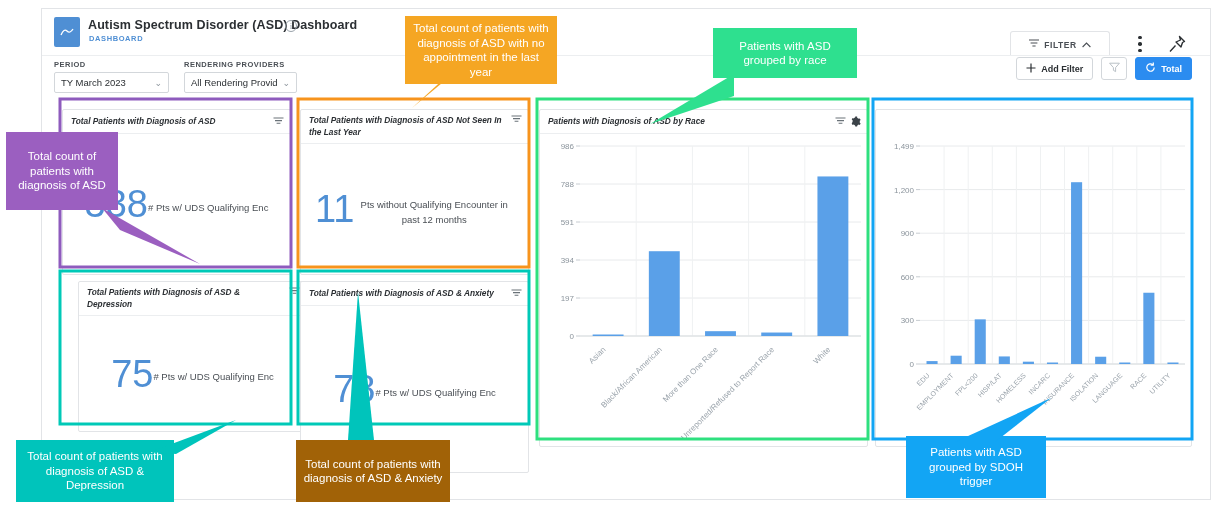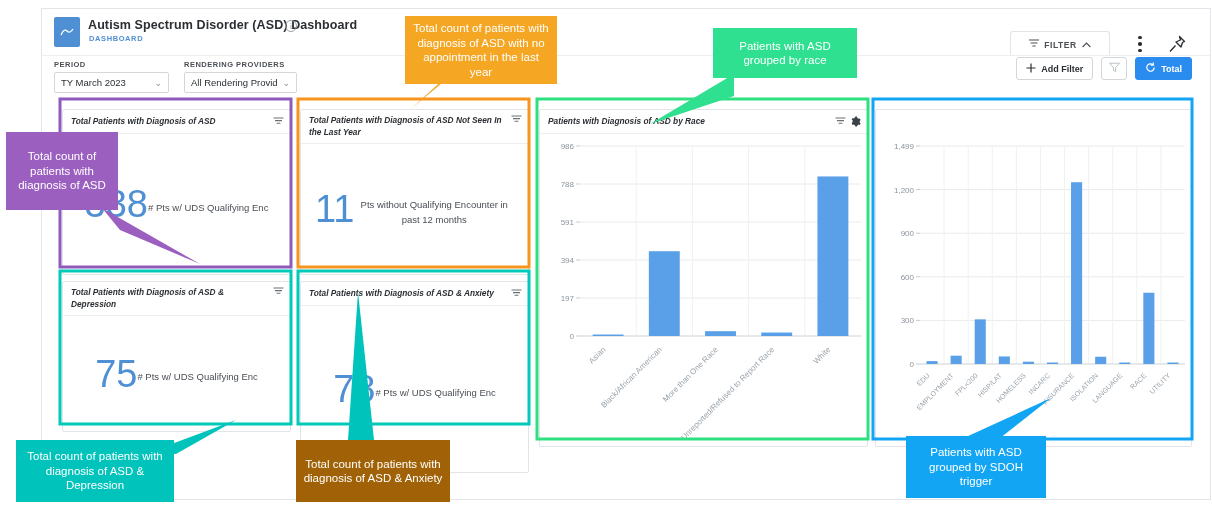--- a/index.html
+++ b/index.html
@@ -204,21 +204,21 @@
               <path d="M0.5 1h10M2 3.6h7M3.6 6.2h3.8" stroke="#6a7278" stroke-width="1.1"></path>
             </svg>
         </div>
       </div>
       <div class="kpi-body two">
         <div class="kpi-num">11</div>
         <div class="kpi-cap">Pts without Qualifying Encounter in past 12 months</div>
       </div>
     </div>
 
-    <div class="card" style="left:20px; top:180px; width:229px; height:151px;">
+    <div class="card" style="left:36px; top:180px; width:229px; height:151px;">
       <div class="card-hd two">
         <div class="card-title">Total Patients with Diagnosis of ASD &amp; Depression</div>
         <div class="hd-ico">
           <svg width="11" height="9" viewBox="0 0 11 9">
               <path d="M0.5 1h10M2 3.6h7M3.6 6.2h3.8" stroke="#6a7278" stroke-width="1.1"></path>
             </svg>
         </div>
       </div>
       <div class="kpi-body two">
         <div class="kpi-num">75</div>

